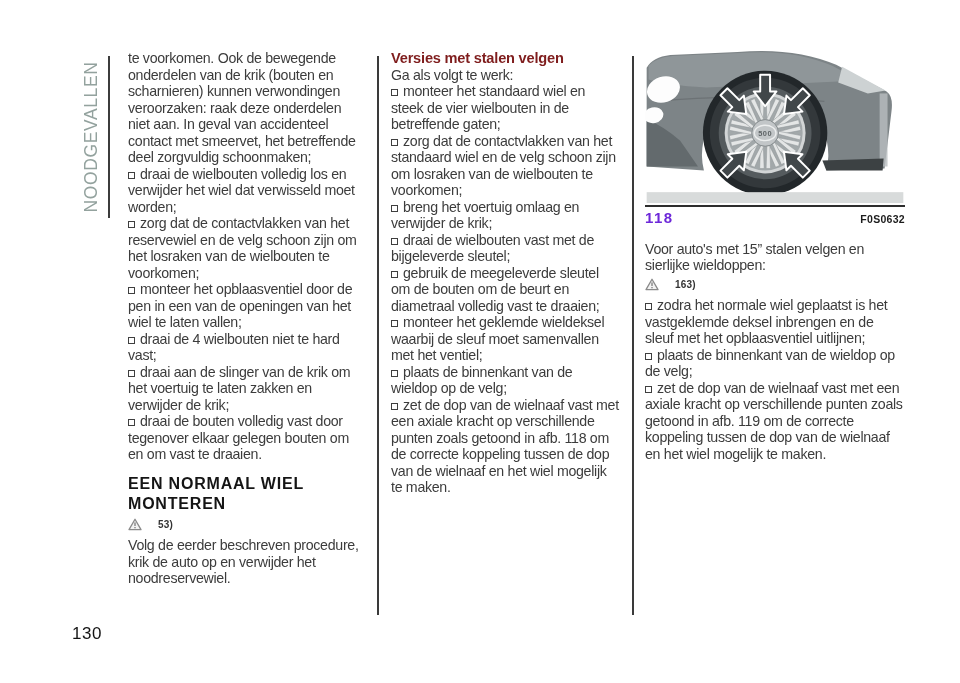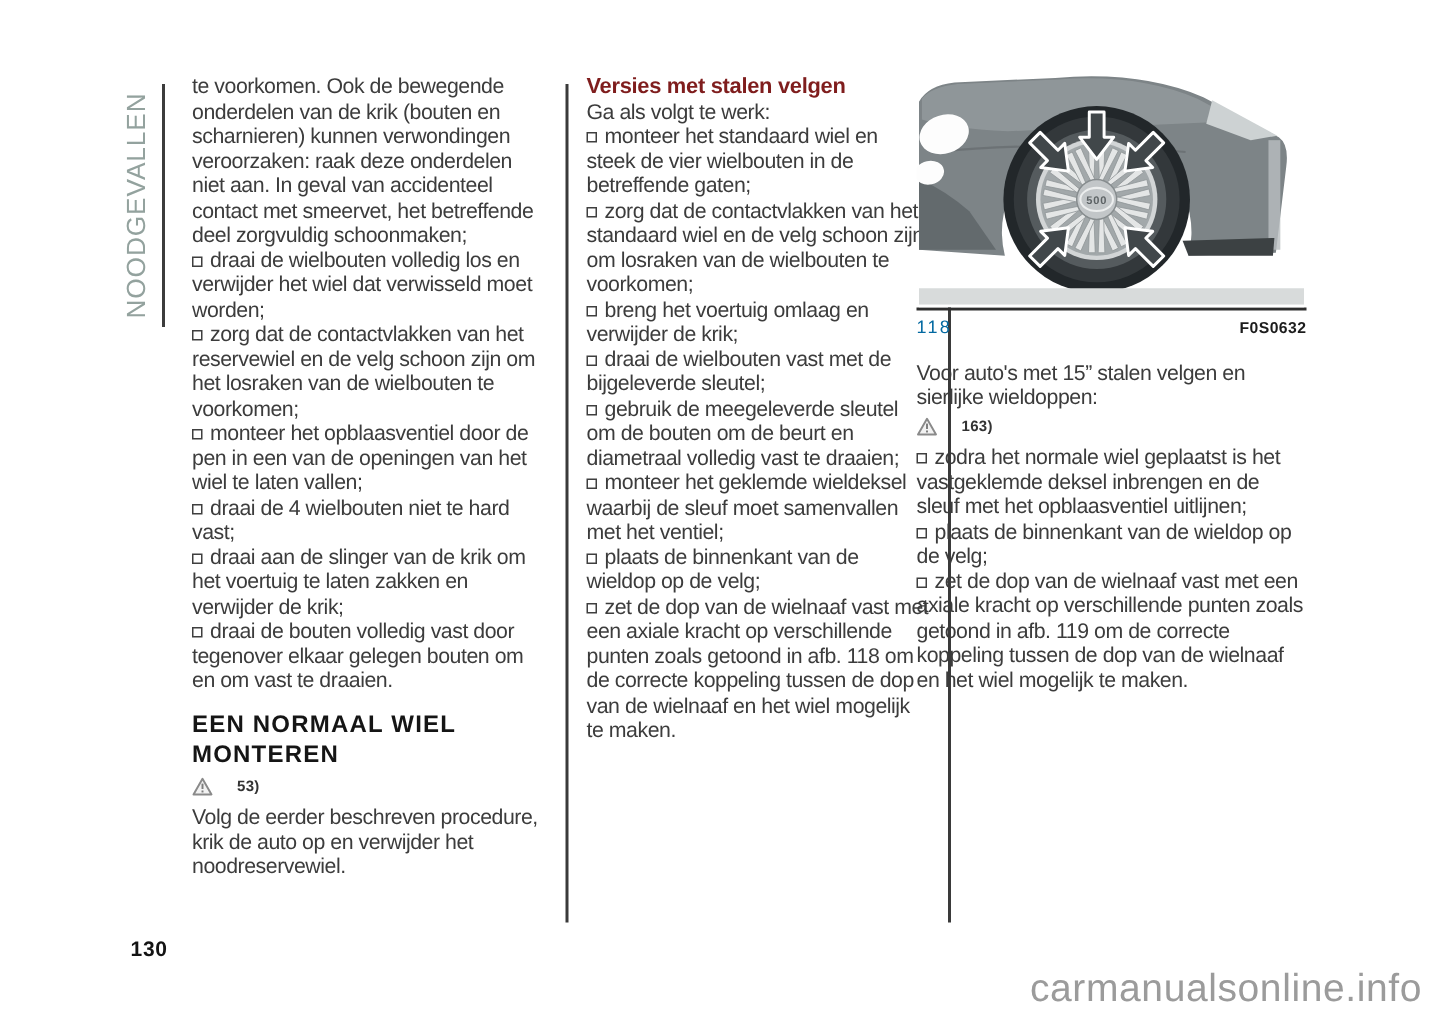--- a/index.html
+++ b/index.html
@@ -18,44 +18,44 @@
   }
   .spine-line { position:absolute; left:108px; top:56px; width:2px; height:162px; background:#3c3c3c; }
   
   .divider { position:absolute; top:56px; width:2px; height:559px; background:#3a3a3a; }
   .divider.d1 { left:377px; }
   .divider.d2 { left:632px; }
   
   .col { position:absolute; top:50px; font-size:14.2px; line-height:16.5px; letter-spacing:-0.3px; }
   .col1 { left:128px; width:231px; }
   .col2 { left:391px; width:228px; }
-  .col3 { left:611px; width:260px; }
+  .col3 { left:645px; width:260px; }
   p.body-par { margin:0; }
   p.bullet { margin:0; }
   .sq {
     display:inline-block; width:7px; height:7px;
     border:1.6px solid #3f3f3f; background:#fff;
     margin-right:5px; position:relative; top:0px;
   }
   h2.section-heading {
     font-size:16px; line-height:20px; font-weight:bold; letter-spacing:0.8px;
     color:#151515; margin-top:11px; margin-bottom:2px;
   }
   h3.sub-heading { font-size:14.6px; line-height:16.5px; font-weight:bold; color:#7f1d1d; letter-spacing:-0.2px; }
   .warn-row { display:flex; align-items:center; gap:16px; margin:3px 0 4px 0; }
   .warn-row .num { font-size:10px; font-weight:bold; color:#333; letter-spacing:0.2px; }
   .warn-row svg { display:block; }
   
   .figure-block { width:260px; margin-bottom:13px; }
   .figure-canvas { display:block; border-bottom:2px solid #2e2e2e; }
   .fig-caption { display:flex; justify-content:space-between; align-items:baseline; margin-top:3px; }
-  .fig-num { font-size:12px; font-weight:normal; color:#0369a1; letter-spacing:1.5px; }
+  .fig-num { font-size:15px; font-weight:bold; color:#6d28d9; letter-spacing:1.5px; }
   .fig-code { font-size:10.5px; font-weight:bold; color:#1c1c1c; letter-spacing:0.3px; }
   
-  .page-num { position:absolute; left:87px; top:624px; font-size:14px; font-weight:bold; color:#141414; letter-spacing:0.5px; }
+  .page-num { position:absolute; left:72px; top:624px; font-size:17px; font-weight:normal; color:#141414; letter-spacing:0.5px; }
   .watermark {
     position:absolute; right:12px; bottom:9px;
     font-size:26px; color:#9b9b9b; letter-spacing:0.4px;
   }
 </style>
 </head>
 <body>
 
 <div class="page">
 
@@ -187,15 +187,14 @@
       </svg>
       <span class="num">163)</span>
     </div>
 
     <p class="bullet"><span class="sq"></span><span>zodra het normale wiel geplaatst is het vastgeklemde deksel inbrengen en de sleuf met het opblaasventiel uitlijnen;</span></p>
     <p class="bullet"><span class="sq"></span><span>plaats de binnenkant van de wieldop op de velg;</span></p>
     <p class="bullet"><span class="sq"></span><span>zet de dop van de wielnaaf vast met een axiale kracht op verschillende punten zoals getoond in afb. 119 om de correcte koppeling tussen de dop van de wielnaaf en het wiel mogelijk te maken.</span></p>
   </div>
 
   <div class="page-num">130</div>
-  <div class="watermark">carmanualsonline.info</div>
 
 </div>
 
 </body></html>

